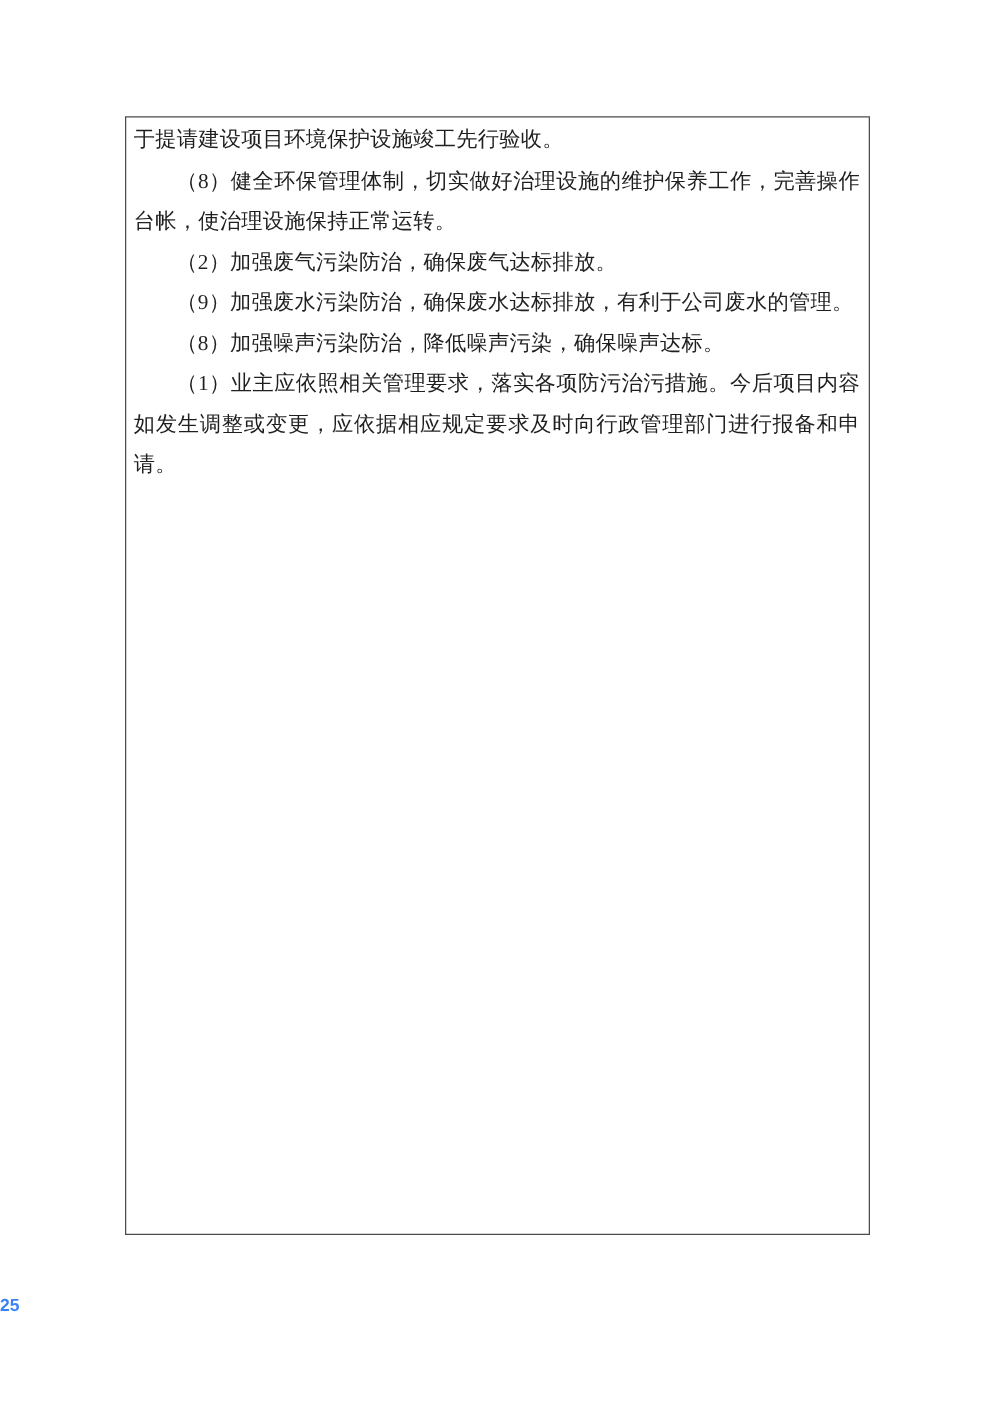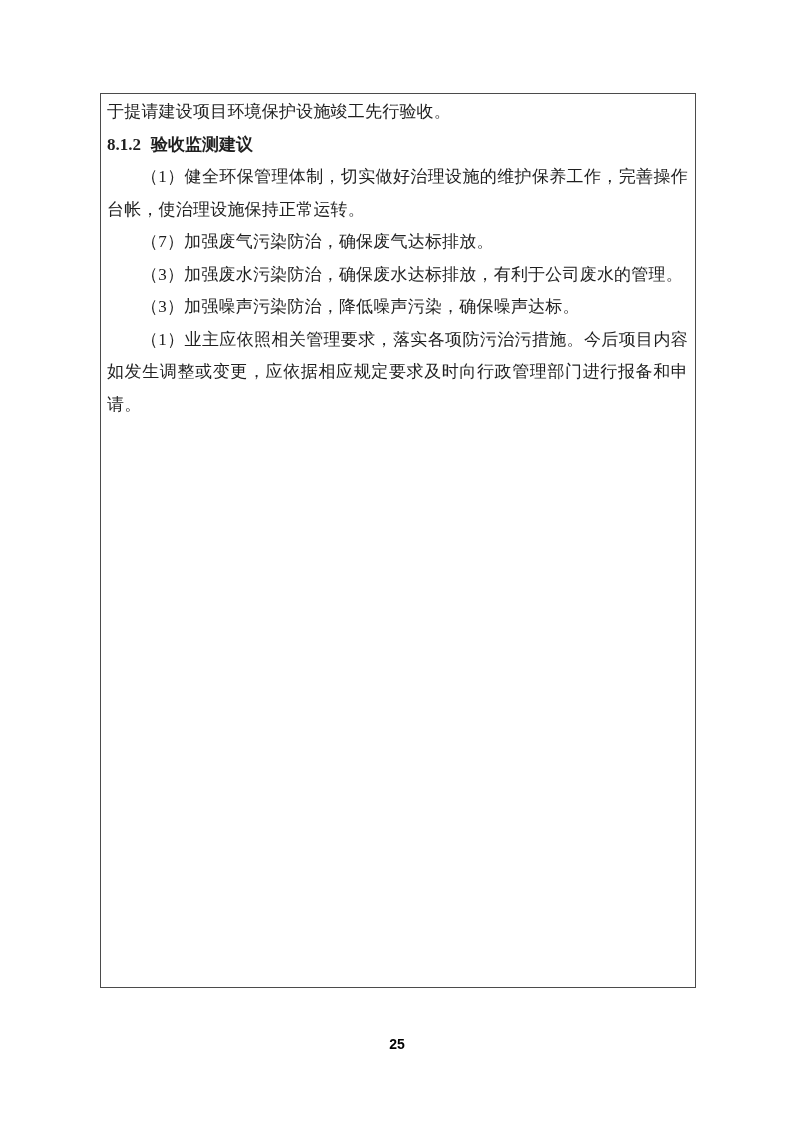--- a/index.html
+++ b/index.html
@@ -50,45 +50,43 @@
     letter-spacing: 0;
   }
   .para {
     text-indent: 2em;
   }
   .page-number {
     position: absolute;
     left: 0;
     top: 1036px;
     width: 794px;
-    text-align: center;
     font-family: "Liberation Sans", "DejaVu Sans", sans-serif;
     font-size: 14px;
     font-weight: bold;
-    color: #000000;
+    color: #3b82f6;
   }
 </style>
 </head>
 <body>
 
 <div class="page">
 
   <div class="content-box">
 
     <p class="textline continuation">于提请建设项目环境保护设施竣工先行验收。</p>
 
-    <p class="heading"><span class="sec-num">8.1.2</span><span>验收监测建议</span></p>
 
-    <p class="para">（1）健全环保管理体制，切实做好治理设施的维护保养工作，完善操作台帐，使治理设施保持正常运转。</p>
+    <p class="para">（8）健全环保管理体制，切实做好治理设施的维护保养工作，完善操作台帐，使治理设施保持正常运转。</p>
 
-    <p class="para">（7）加强废气污染防治，确保废气达标排放。</p>
+    <p class="para">（2）加强废气污染防治，确保废气达标排放。</p>
 
-    <p class="para">（3）加强废水污染防治，确保废水达标排放，有利于公司废水的管理。</p>
+    <p class="para">（9）加强废水污染防治，确保废水达标排放，有利于公司废水的管理。</p>
 
-    <p class="para">（3）加强噪声污染防治，降低噪声污染，确保噪声达标。</p>
+    <p class="para">（8）加强噪声污染防治，降低噪声污染，确保噪声达标。</p>
 
 
     <p class="para">（1）业主应依照相关管理要求，落实各项防污治污措施。今后项目内容如发生调整或变更，应依据相应规定要求及时向行政管理部门进行报备和申请。</p>
 
   </div>
 
   <div class="page-number">25</div>
 
 </div>
 

